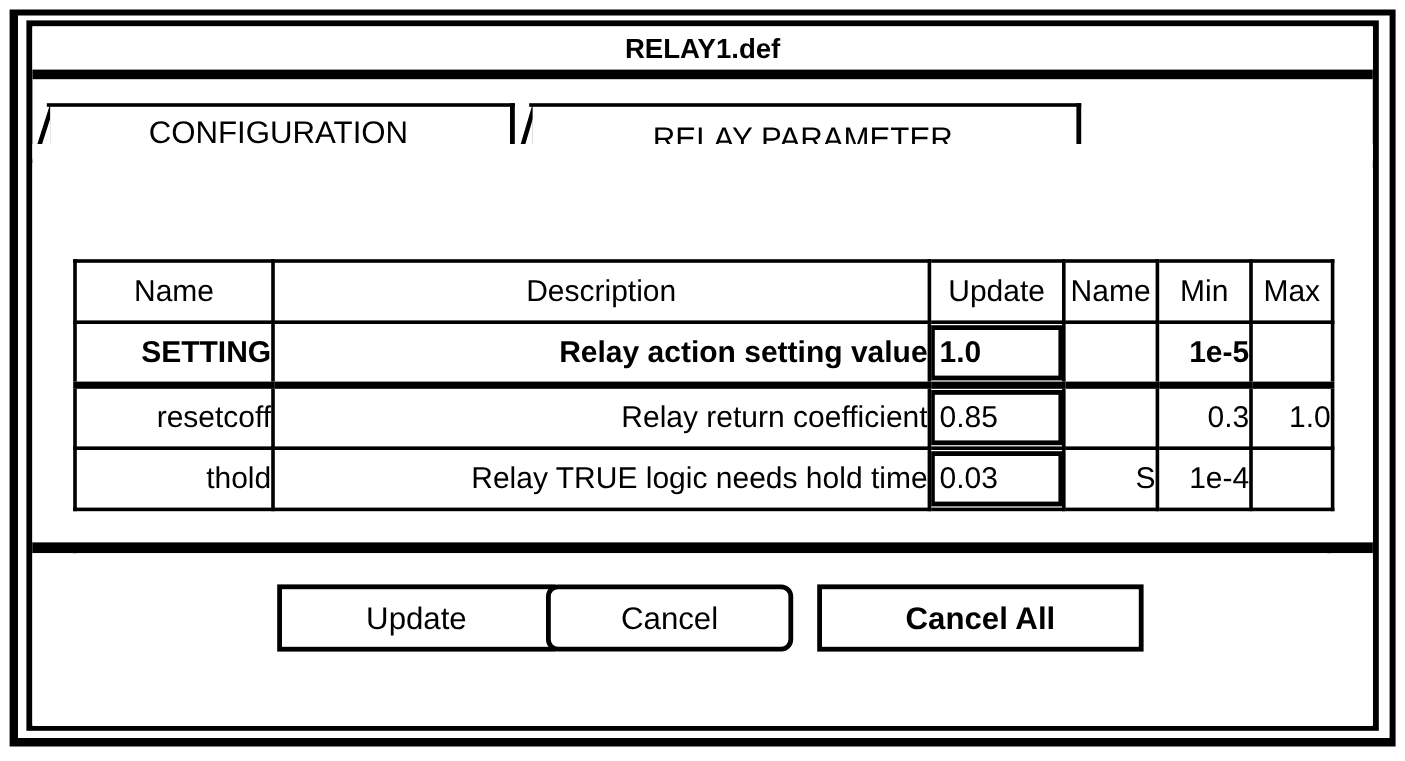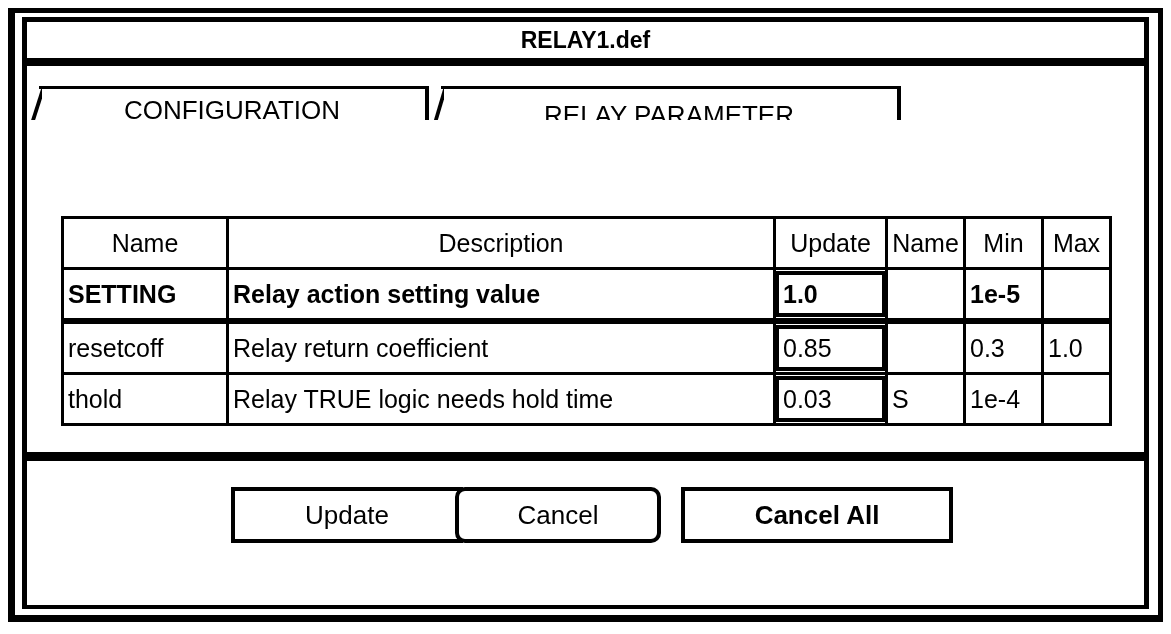--- a/index.html
+++ b/index.html
@@ -193,21 +193,21 @@
     background: #ffffff;
     vertical-align: middle;
     overflow: hidden;
     white-space: nowrap;
   }
   .param-table th {
     text-align: center;
     font-weight: normal;
   }
   .param-table td {
-    text-align: left;
+    text-align: right;
     padding-left: 4px;
   }
   .col-name    { width: 165px; }
   .col-desc    { width: 547px; }
   .col-value   { width: 112px; }
   .col-unit    { width: 78px;  }
   .col-min     { width: 78px;  }
   .col-max     { width: 68px;  }
 
   .row-selected td {

